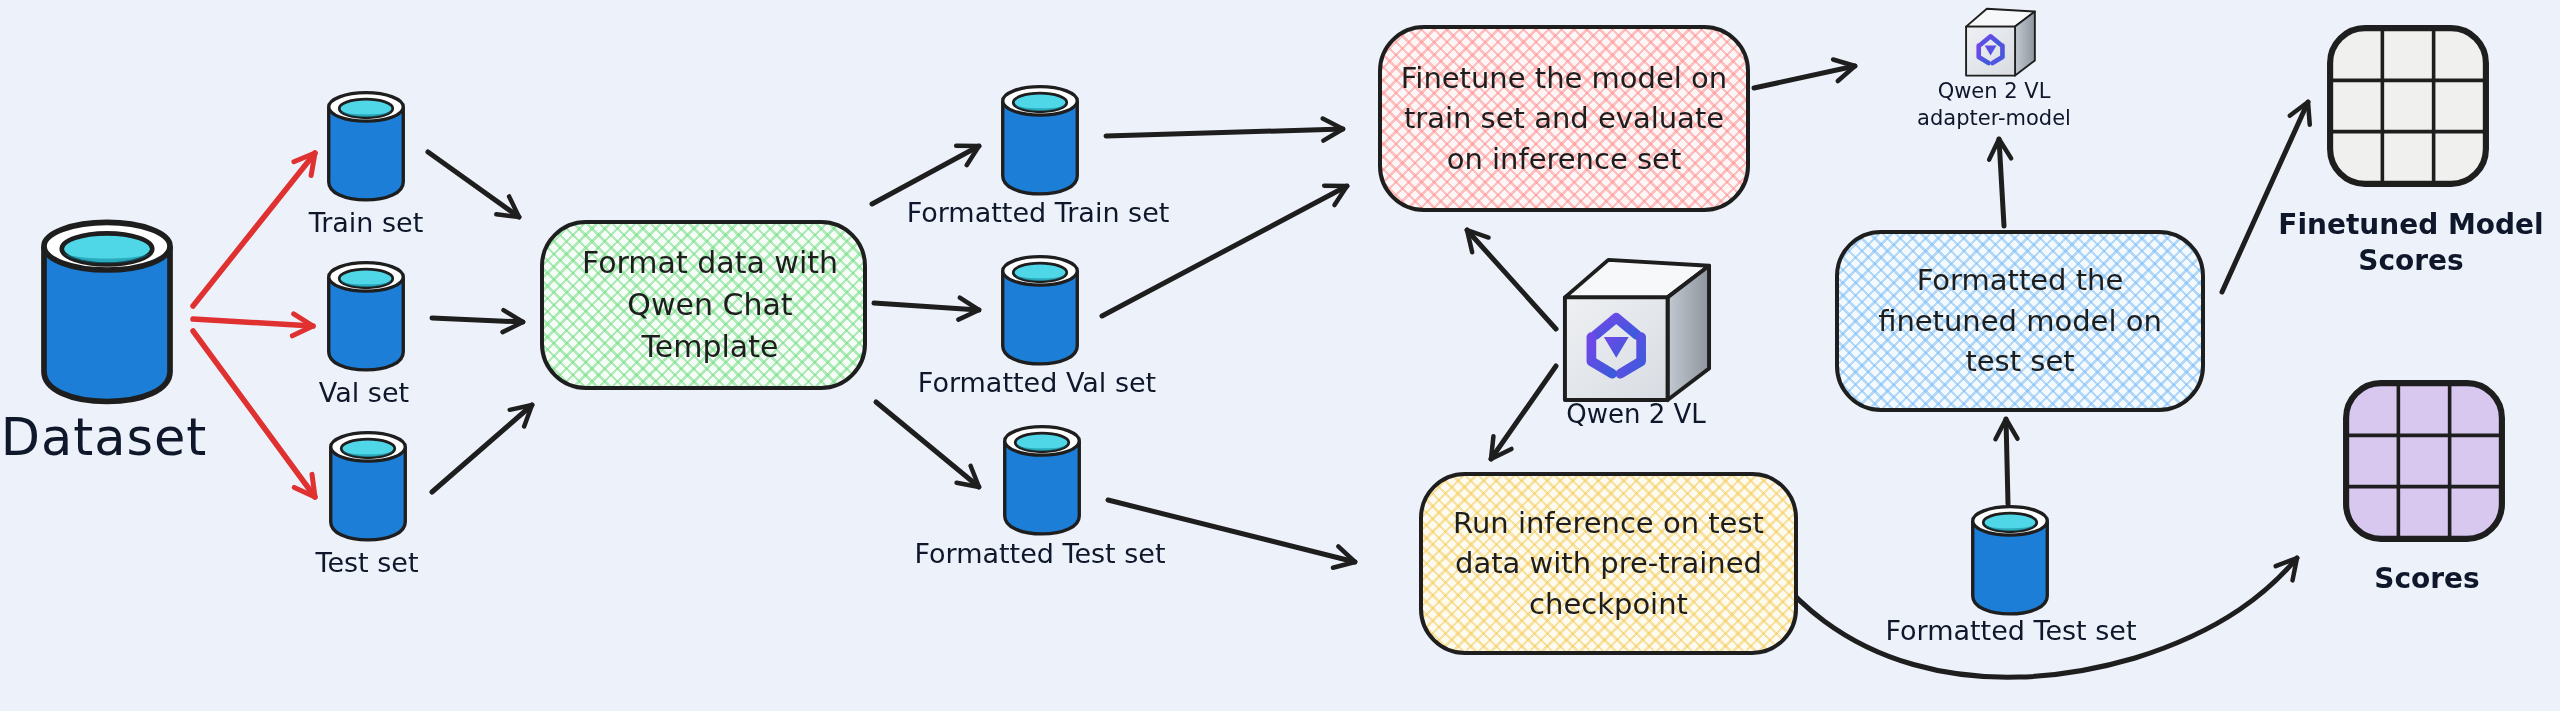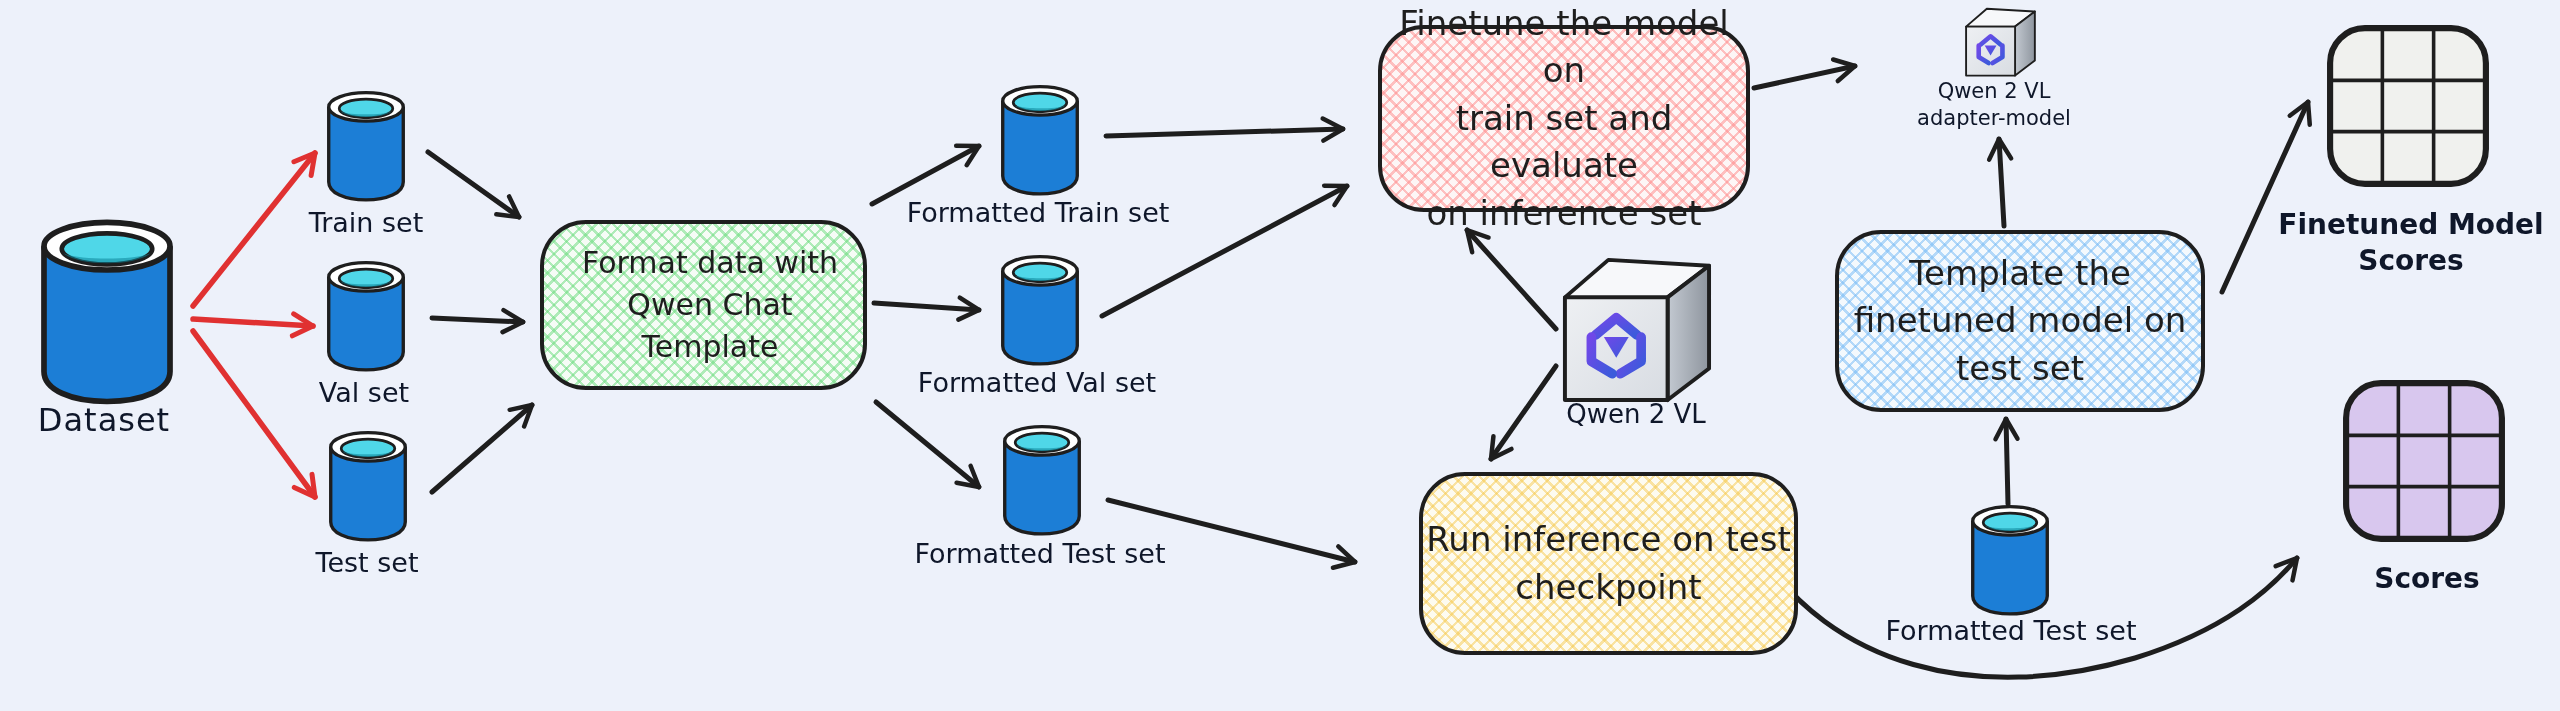--- a/index.html
+++ b/index.html
@@ -1,26 +1,26 @@
 <!DOCTYPE html>
 <html><head>
 <meta charset="utf-8">
 <style>
   html,body{margin:0;padding:0;background:#edf1fa;}
   .canvas{position:relative;width:2560px;height:711px;background:#edf1fa;overflow:hidden;
           font-family:"DejaVu Sans","Liberation Sans",sans-serif;color:#1e1e1e;}
   svg.layer{position:absolute;left:0;top:0;}
   .lbl{position:absolute;transform:translateX(-50%);white-space:nowrap;text-align:center;
        font-size:27px;line-height:1.25;color:#0f172a;}
-  .lbl.big{font-size:32px;letter-spacing:1px;}
+  .lbl.big{font-size:51px;letter-spacing:1px;margin-top:6px;}
   .lbl.small{font-size:21px;line-height:1.3;}
   .lbl.qwen{font-size:26px;}
   .lbl.grid{font-size:28px;line-height:1.28;font-weight:bold;}
   .box{position:absolute;border:4px solid #1e1e1e;border-radius:46px;display:flex;flex-direction:column;
-       align-items:center;justify-content:center;text-align:center;font-size:34px;line-height:1.4;
+       align-items:center;justify-content:center;text-align:center;font-size:29px;line-height:1.4;
        color:#1e1e1e;box-sizing:border-box;}
   .box.green{background:
       repeating-linear-gradient(45deg, rgba(105,219,124,.5) 0 2.5px, transparent 2.5px 9px),
       repeating-linear-gradient(135deg, rgba(105,219,124,.5) 0 2.5px, transparent 2.5px 9px),
       #f6fcf6; padding-left: 13px;}
   .box.pink{background:
       repeating-linear-gradient(45deg, rgba(255,138,138,.5) 0 2.5px, transparent 2.5px 9px),
       repeating-linear-gradient(135deg, rgba(255,138,138,.5) 0 2.5px, transparent 2.5px 9px),
       #fdf6f6;}
   .box.yellow{background:
@@ -152,24 +152,25 @@
     <div>Qwen Chat</div>
     <div>Template</div>
   </div>
   <div class="box pink" style="left:1378px;top:25px;width:372px;height:187px">
     <div>Finetune the model on</div>
     <div>train set and evaluate</div>
     <div>on inference set</div>
   </div>
   <div class="box yellow" style="left:1378px;top:472px;width:379px;height:183px">
     <div>Run inference on test</div>
+    <div>data with pre-trained</div>
     <div>checkpoint</div>
   </div>
   <div class="box blue" style="left:1835px;top:230px;width:370px;height:182px">
-    <div>Template the</div>
+    <div>Formatted the</div>
     <div>finetuned model on</div>
     <div>test set</div>
   </div>
 
   <div class="lbl big" style="left:104px;top:400px">Dataset</div>
   <div class="lbl" style="left:366px;top:206px">Train set</div>
   <div class="lbl" style="left:364px;top:376px">Val set</div>
   <div class="lbl" style="left:367px;top:546px">Test set</div>
   <div class="lbl" style="left:1038px;top:196px">Formatted Train set</div>
   <div class="lbl" style="left:1037px;top:366px">Formatted Val set</div>

